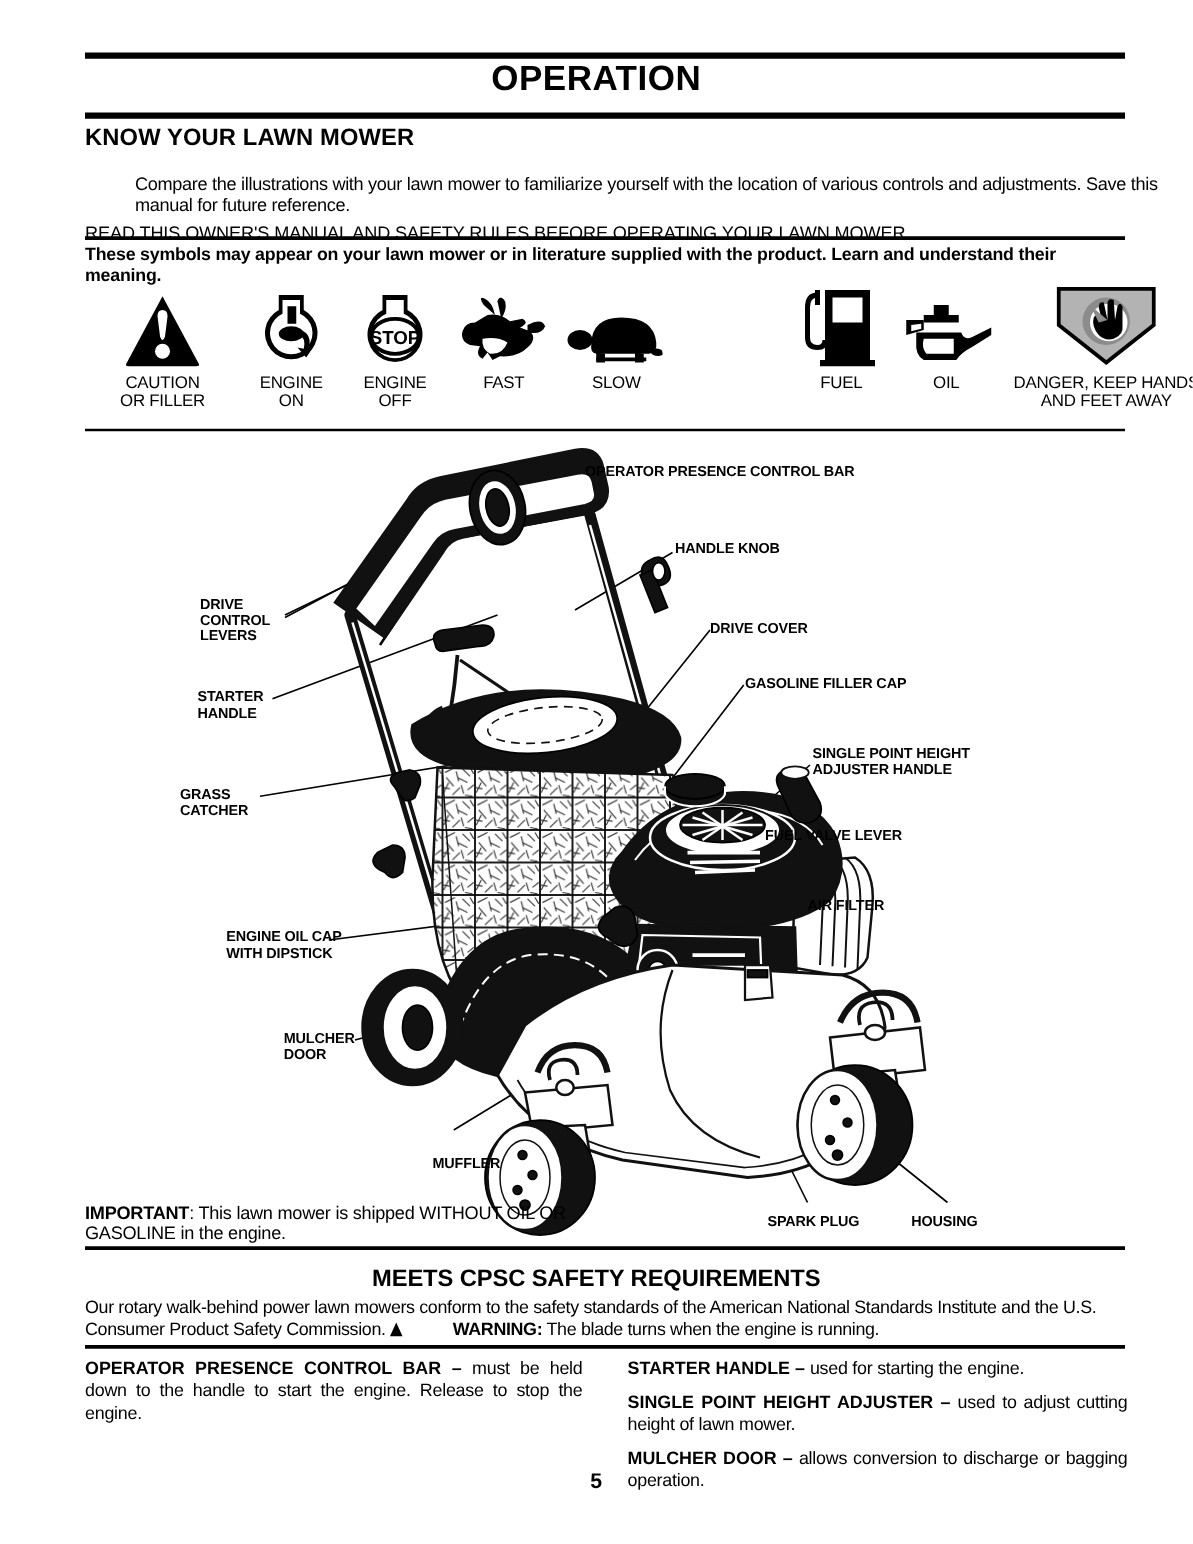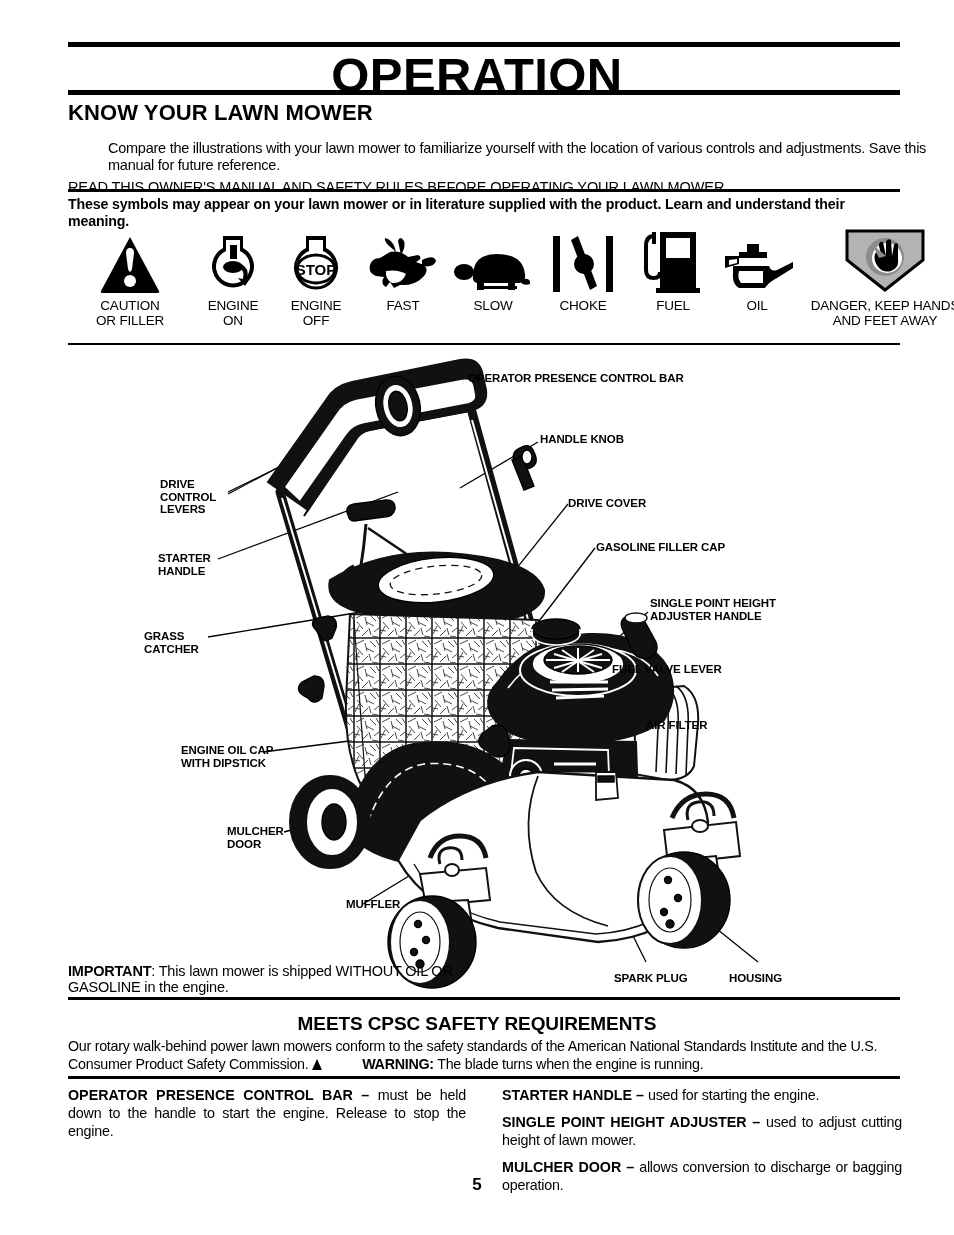--- a/index.html
+++ b/index.html
@@ -13,25 +13,25 @@
 
   
   .rule{position:absolute;left:68px;width:832px;background:#000;}
   .rule.thick{height:5px;}
   .rule.med{height:3px;}
   .rule.thin{height:2px;}
 
   
   #title{
     position:absolute;left:0;top:47px;width:954px;text-align:center;
-    font-size:49px;font-weight:bold;letter-spacing:.4px;
+    font-size:28px;font-weight:bold;letter-spacing:.4px;
   }
   #section-title{
     position:absolute;left:68px;top:100px;
-    font-size:22px;font-weight:bold;letter-spacing:.1px;
+    font-size:19px;font-weight:bold;letter-spacing:.1px;
   }
   #read-line{
     position:absolute;left:68px;top:131px;width:836px;
     font-size:14.5px;letter-spacing:-.1px;margin-top:48px;
   }
   #compare-par{
     position:absolute;left:68px;top:140px;width:834px;
     font-size:14.5px;line-height:17px;letter-spacing:-.25px;margin-left:40px;
   }
   #symbols-intro{
@@ -173,31 +173,20 @@
           <ellipse cx="11" cy="26" rx="10" ry="8" fill="#000"></ellipse>
           <path d="M24 36 L24 44 L31 44 L31 37 Z" fill="#000"></path>
           <path d="M55 36 L55 44 L62 44 L62 37 Z" fill="#000"></path>
           <path d="M70 33 Q78 32 77 38 Q72 40 68 37 Z" fill="#000"></path>
           <rect x="24" y="40" width="40" height="3" fill="#000"></rect>
         </svg>
       </div>
       <div class="cap">SLOW</div>
     </div>
 
-    <div class="sym" style="left:470px;width:90px;">
-      <div class="glyph">
-        <svg width="72" height="60" viewBox="0 0 72 60">
-          <rect x="6" y="2" width="7" height="56" fill="#000"></rect>
-          <rect x="59" y="2" width="7" height="56" fill="#000"></rect>
-          <path d="M24 6 L31 2 L50 52 L43 56 Z" fill="#000"></path>
-          <circle cx="37" cy="30" r="10" fill="#000"></circle>
-        </svg>
-      </div>
-      <div class="cap">CHOKE</div>
-    </div>
 
     <div class="sym" style="left:560px;width:90px;">
       <div class="glyph">
         <svg width="62" height="64" viewBox="0 0 62 64">
           <rect x="18" y="2" width="36" height="56" fill="#000"></rect>
           <rect x="24" y="8" width="24" height="20" fill="#fff"></rect>
           <rect x="14" y="58" width="44" height="5" fill="#000"></rect>
           <path d="M12 6 Q4 6 4 16 L4 40 Q4 48 12 48 Q18 48 18 42" fill="none" stroke="#000" stroke-width="4"></path>
           <path d="M12 2 L12 14" stroke="#000" stroke-width="4"></path>
         </svg>
@@ -431,21 +420,21 @@
 CONTROL
 LEVERS</div>
     <div class="lbl" style="left:90px;top:200px;">STARTER
 HANDLE</div>
     <div class="lbl" style="left:76px;top:278px;">GRASS
 CATCHER</div>
     <div class="lbl" style="left:113px;top:392px;">ENGINE OIL CAP
 WITH DIPSTICK</div>
     <div class="lbl" style="left:159px;top:473px;">MULCHER
 DOOR</div>
-    <div class="lbl" style="left:238px;top:546px;padding-left:40px;">MUFFLER</div>
+    <div class="lbl" style="left:238px;top:573px;padding-left:40px;">MUFFLER</div>
     <div class="lbl" style="left:546px;top:620px;">SPARK PLUG</div>
     <div class="lbl" style="left:661px;top:620px;">HOUSING</div>
   </div>
 
   <div id="important">
     <b>IMPORTANT</b><span>:  This lawn mower is shipped WITHOUT OIL OR GASOLINE in the engine.</span>
   </div>
 
   <div id="cpsc-title">MEETS CPSC SAFETY REQUIREMENTS</div>
   <div id="cpsc-body"><span>Our rotary walk-behind power lawn mowers conform to the safety standards of the American National Standards Institute and the U.S. Consumer Product Safety Commission.  </span><span class="warn-tri"></span><b>WARNING:</b><span> The blade turns when the engine is running.</span></div>

